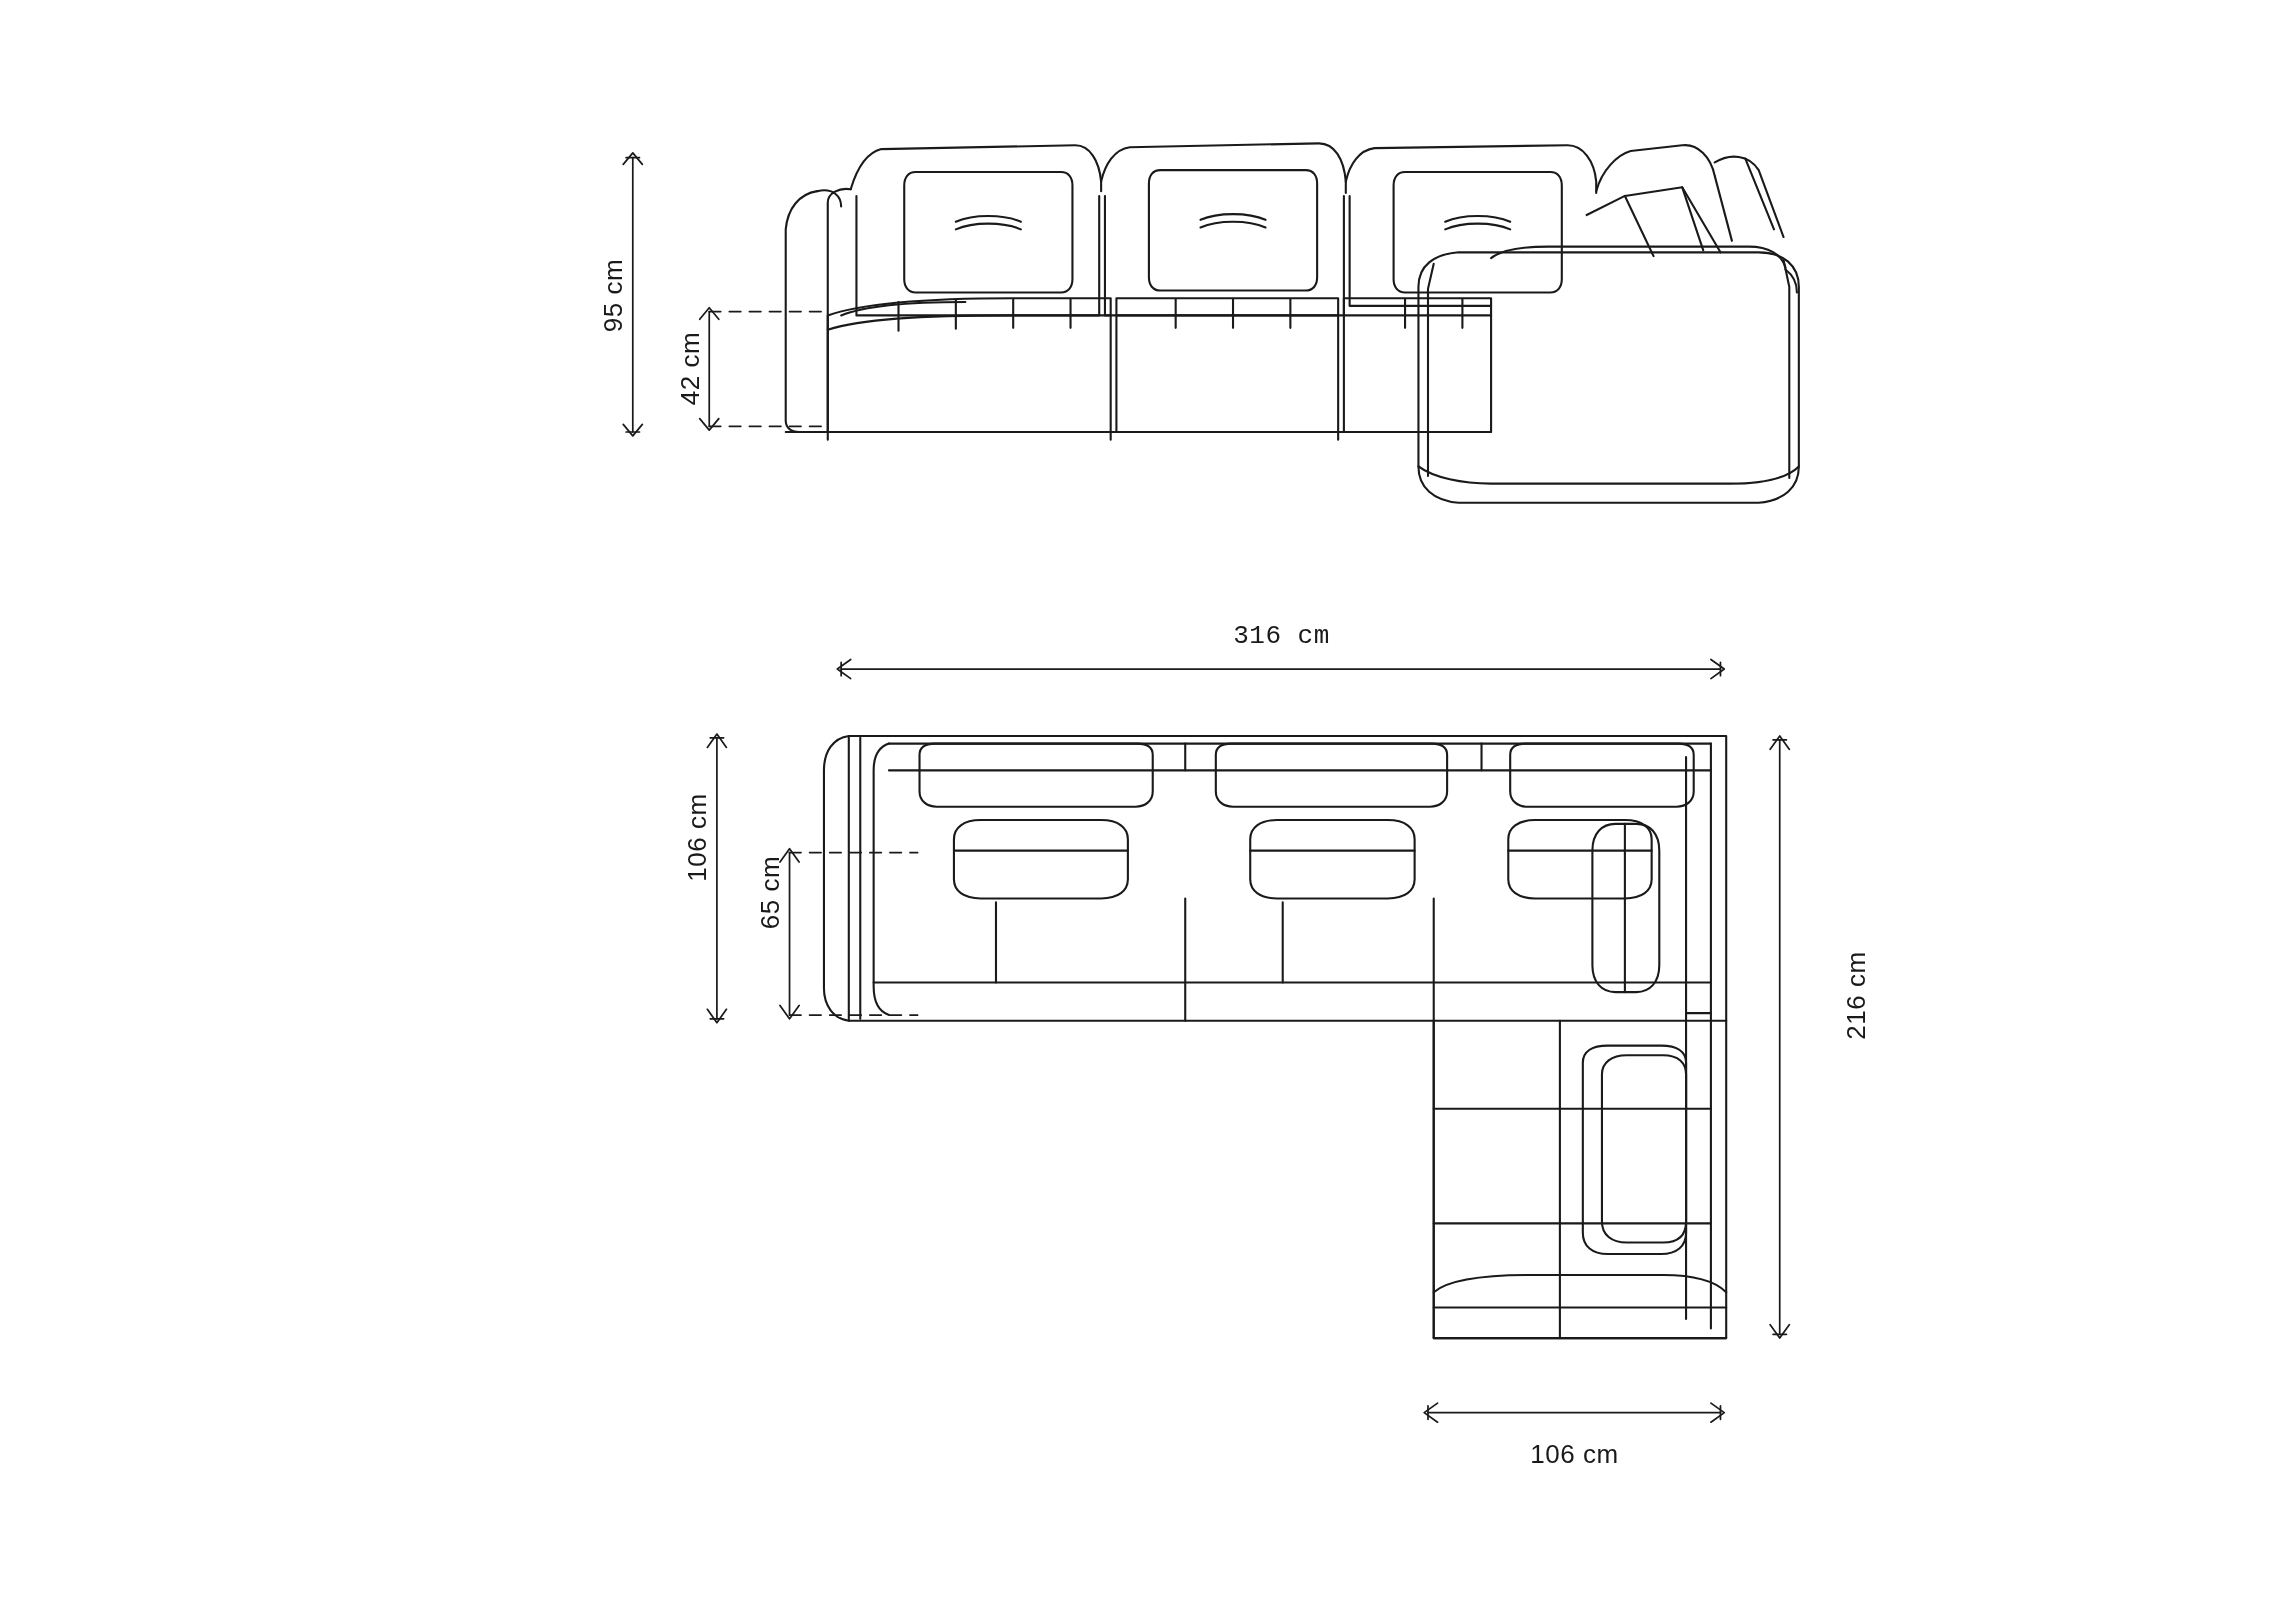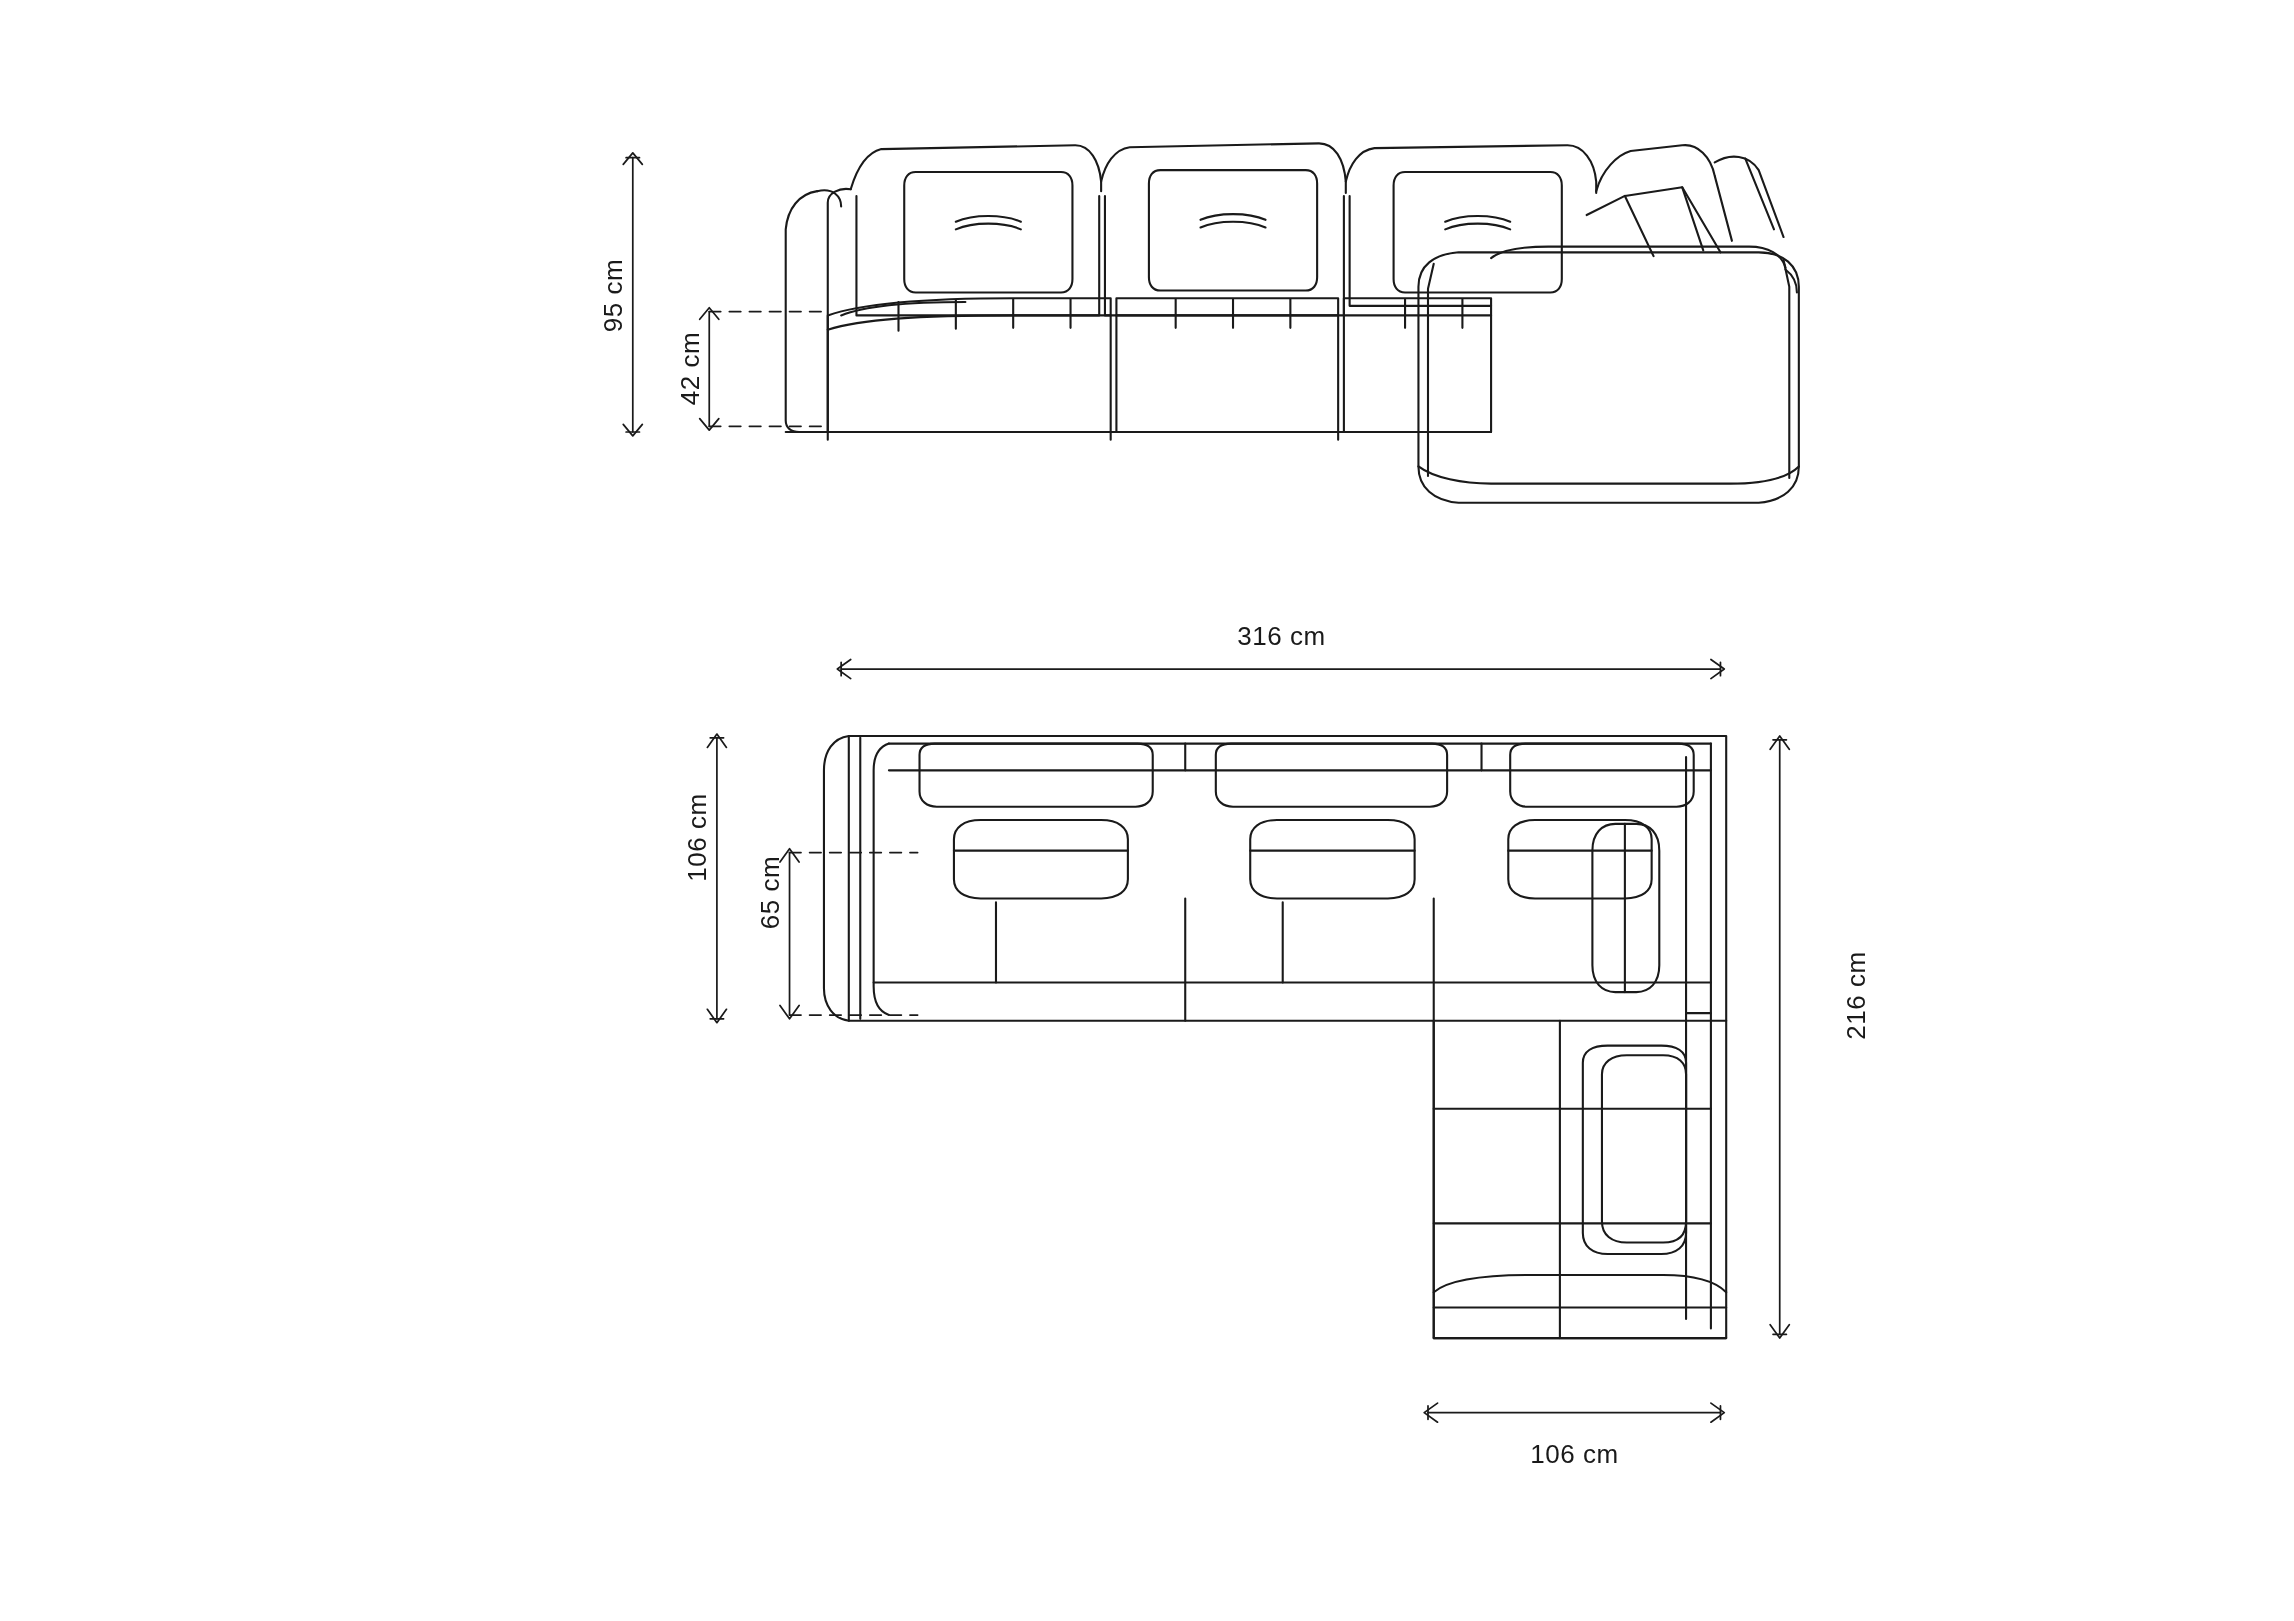--- a/index.html
+++ b/index.html
@@ -194,21 +194,21 @@
         <path d="M1494 1471 L 1494 1485 M 1800 1471 L 1800 1485"></path>
 
       </g>
     </g>
   </svg>
 
   <div class="dim-label rot" style="left:556px; top:280px; width:115px; text-align:center;">95 cm</div>
 
   <div class="dim-label rot" style="left:633px; top:353px; width:115px; text-align:center;">42 cm</div>
 
-  <div class="dim-label" style="left:1224px; top:621px; width:115px; text-align:center;">316 cm</div>
+  <div class="dim-label" style="left:1224px; top:621px; width:115px; text-align:center;font-family:Liberation Mono, monospace;">316 cm</div>
 
   <div class="dim-label rot" style="left:640px; top:822px; width:115px; text-align:center;">106 cm</div>
 
   <div class="dim-label rot" style="left:713px; top:877px; width:115px; text-align:center;">65 cm</div>
 
   <div class="dim-label rot" style="left:1799px; top:980px; width:115px; text-align:center;">216 cm</div>
 
   <div class="dim-label" style="left:1517px; top:1439px; width:115px; text-align:center;">106 cm</div>
 
 </div>

